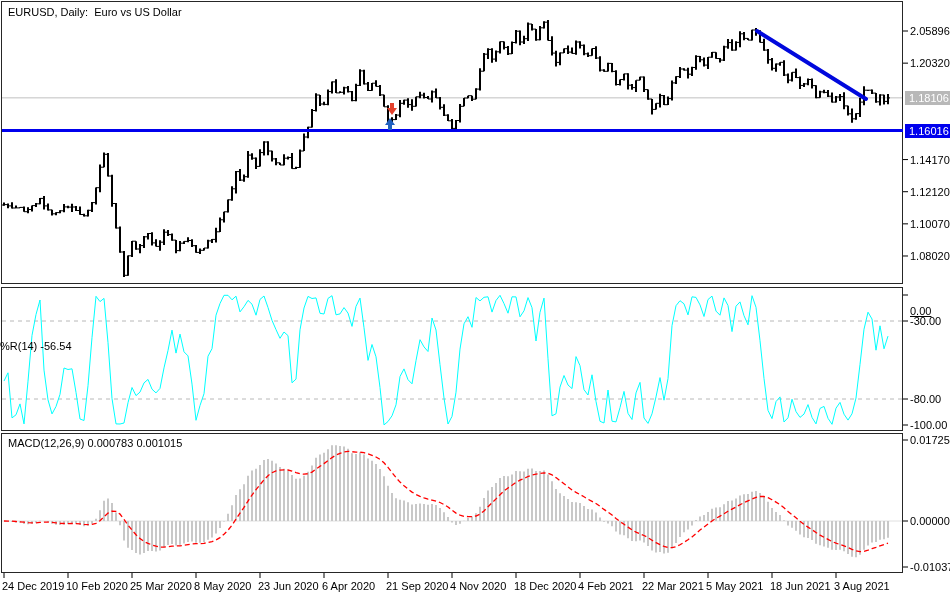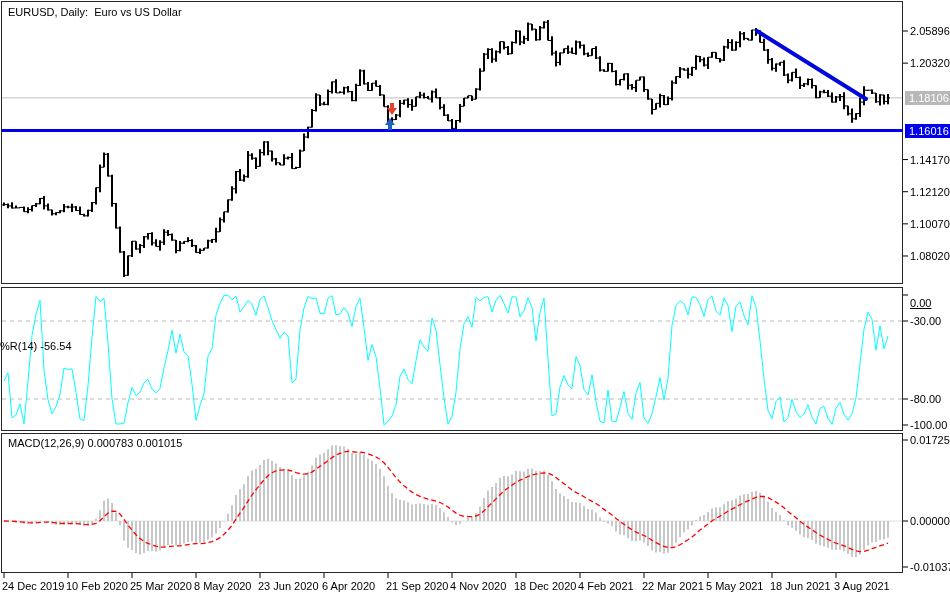--- a/index.html
+++ b/index.html
@@ -76,21 +76,21 @@
     <div id="label-wpr" class="panel-title">%R(14) -56.54</div>
     <div id="label-macd" class="panel-title">MACD(12,26,9) 0.000783 0.001015</div>
     <div id="badge-current" class="badge" style="background: rgb(184, 184, 184); top: 90.8548px;">1.18106</div>
     <div id="badge-hline" class="badge" style="background: rgb(0, 0, 238); top: 123.624px;">1.16016</div>
   <div class="axis-label" style="left: 910px; top: 24px;">2.05896</div>
       <div class="axis-label" style="left: 910px; top: 56.1417px; text-align: right;">1.20320</div>
       <div class="axis-label" style="left: 910px; top: 152.567px;">1.14170</div>
       <div class="axis-label" style="left: 910px; top: 184.709px;">1.12120</div>
       <div class="axis-label" style="left: 910px; top: 216.85px;">1.10070</div>
       <div class="axis-label" style="left: 910px; top: 248.992px;">1.08020</div>
-      <div class="axis-label" style="left: 910px; top: 296px; text-decoration: underline;">0.00</div>
+      <div class="axis-label" style="left: 910px; top: 304px; text-decoration: underline;">0.00</div>
       <div class="axis-label" style="left: 910px; top: 314px;">-30.00</div>
       <div class="axis-label" style="left: 910px; top: 392px;">-80.00</div>
       <div class="axis-label" style="left: 910px; top: 418px;">-100.00</div>
       <div class="axis-label" style="left: 910px; top: 433px;">0.017255</div>
       <div class="axis-label" style="left: 910px; top: 514px;">0.000000</div>
       <div class="axis-label" style="left: 910px; top: 560px;">-0.010376</div>
       <div class="date-label" style="left: 2px;">24 Dec 2019</div>
       <div class="date-label" style="left: 66px;">10 Feb 2020</div>
       <div class="date-label" style="left: 130px;">25 Mar 2020</div>
       <div class="date-label" style="left: 194px;">8 May 2020</div>

